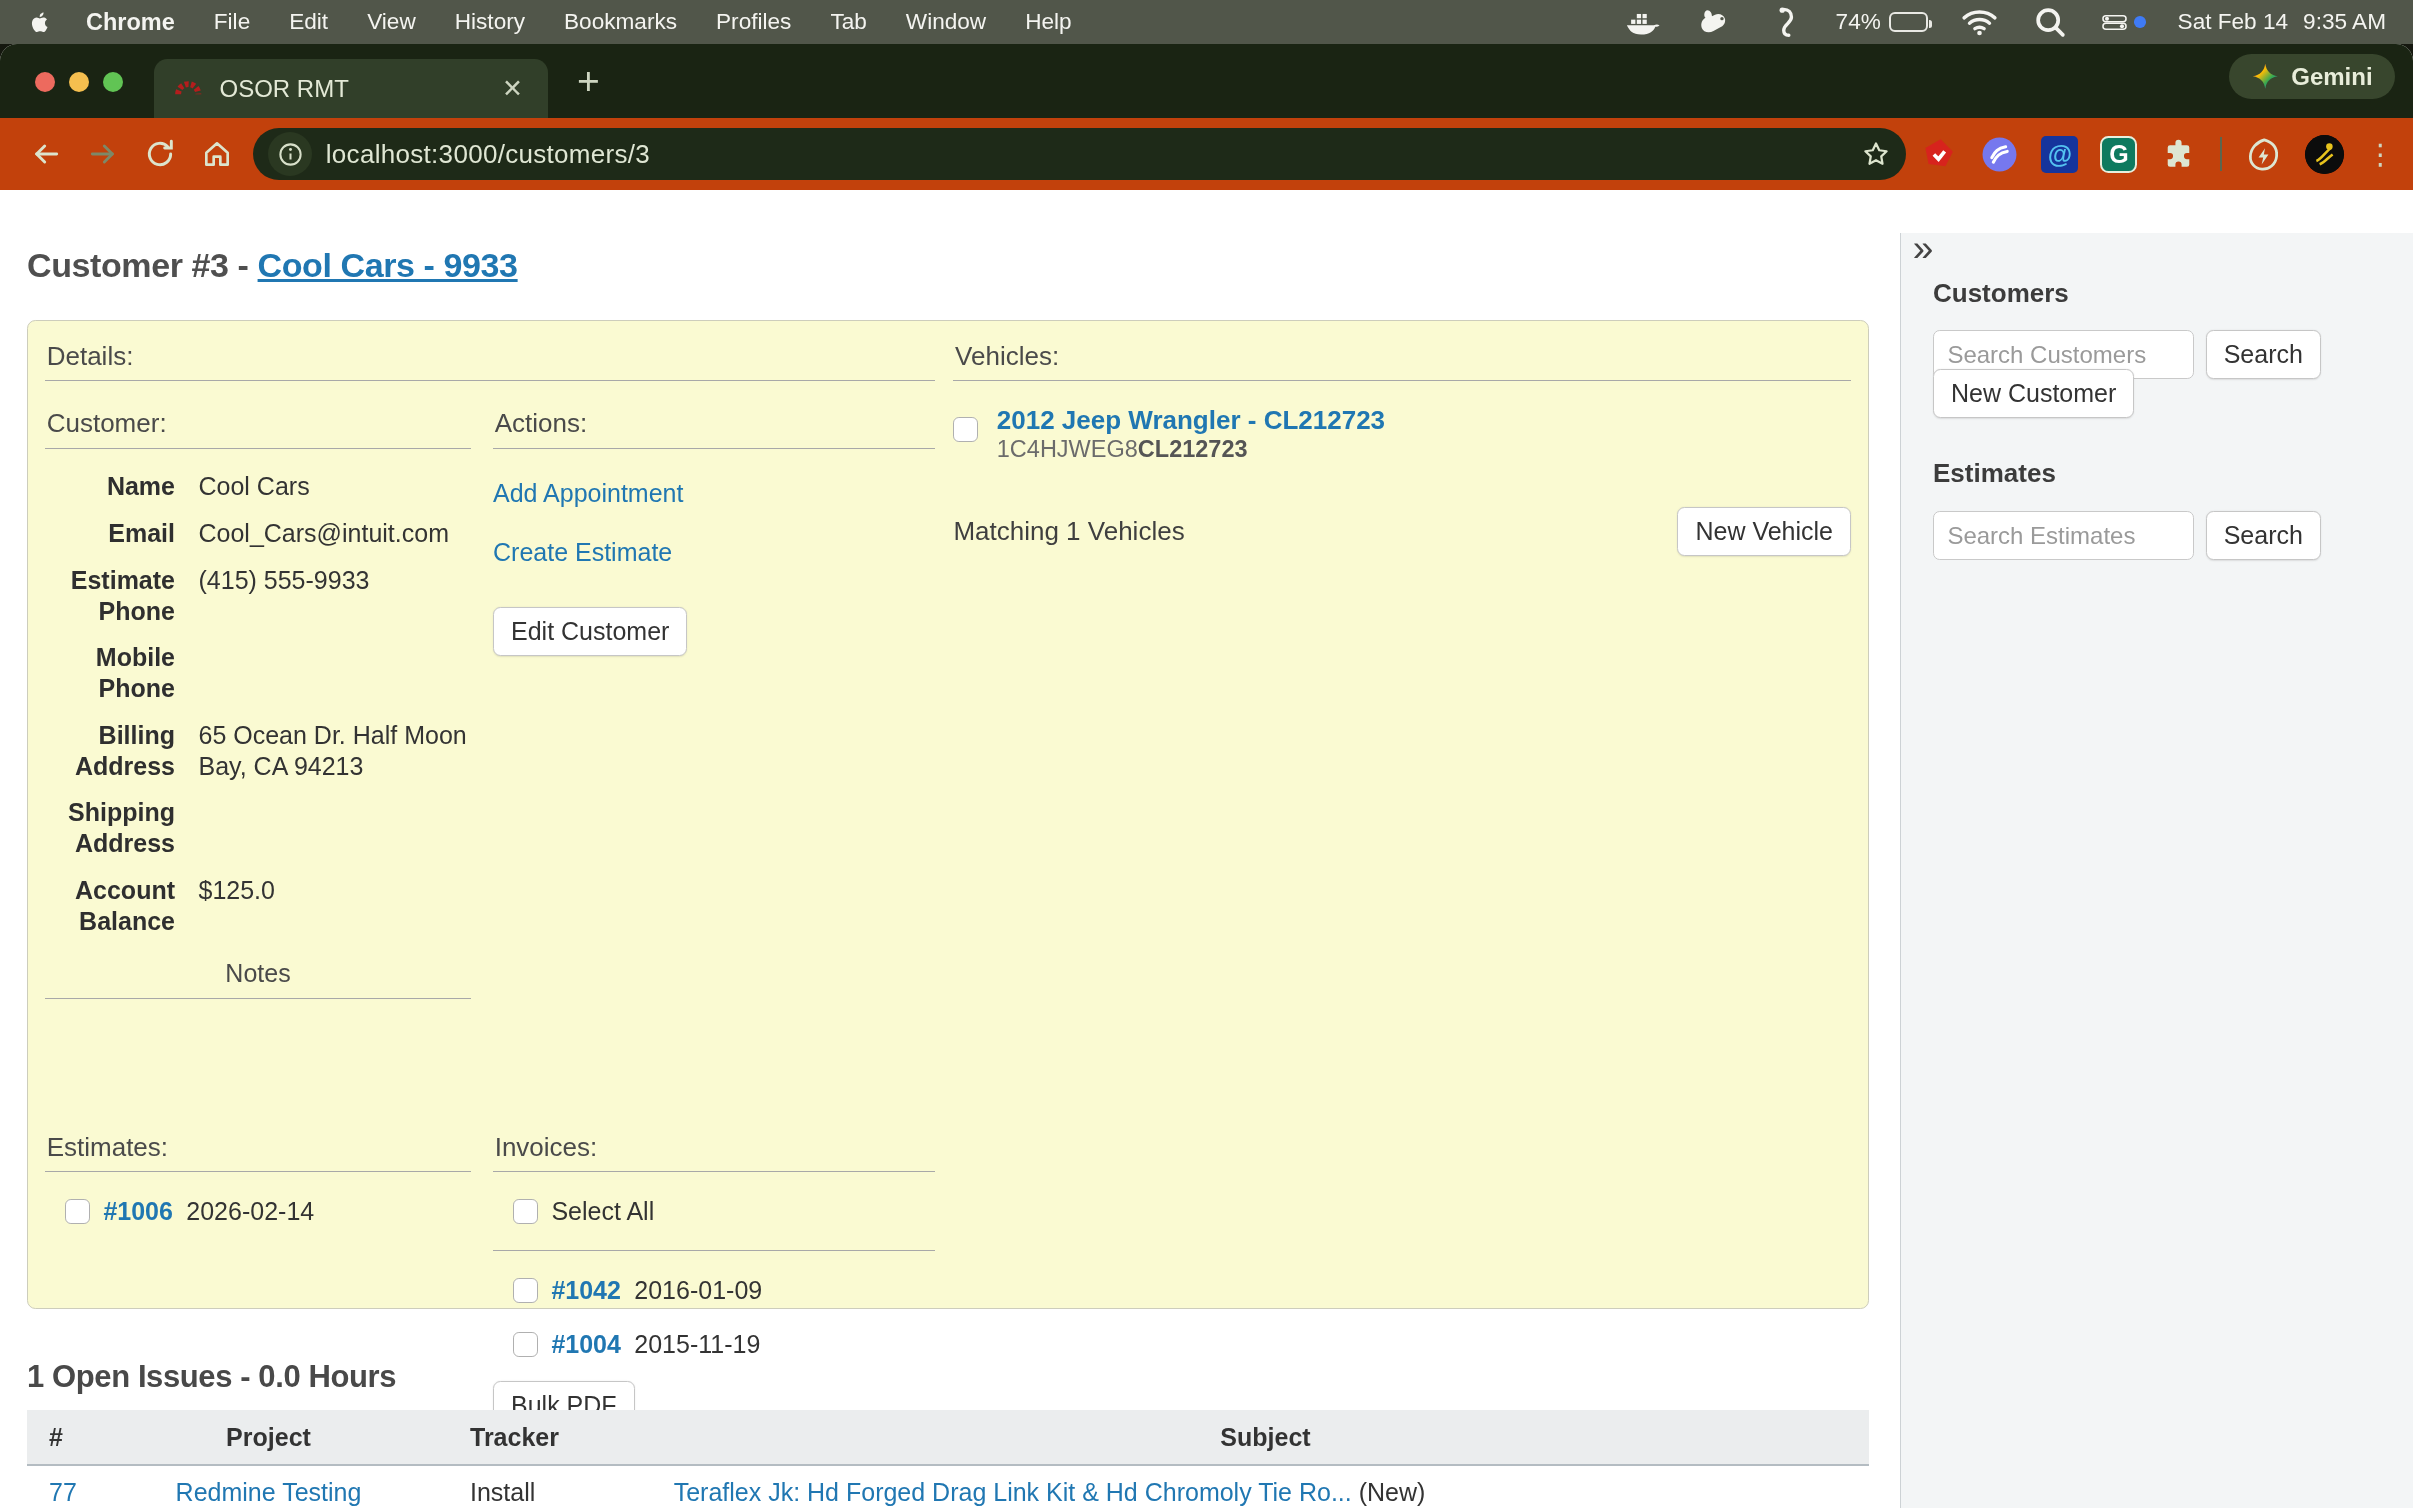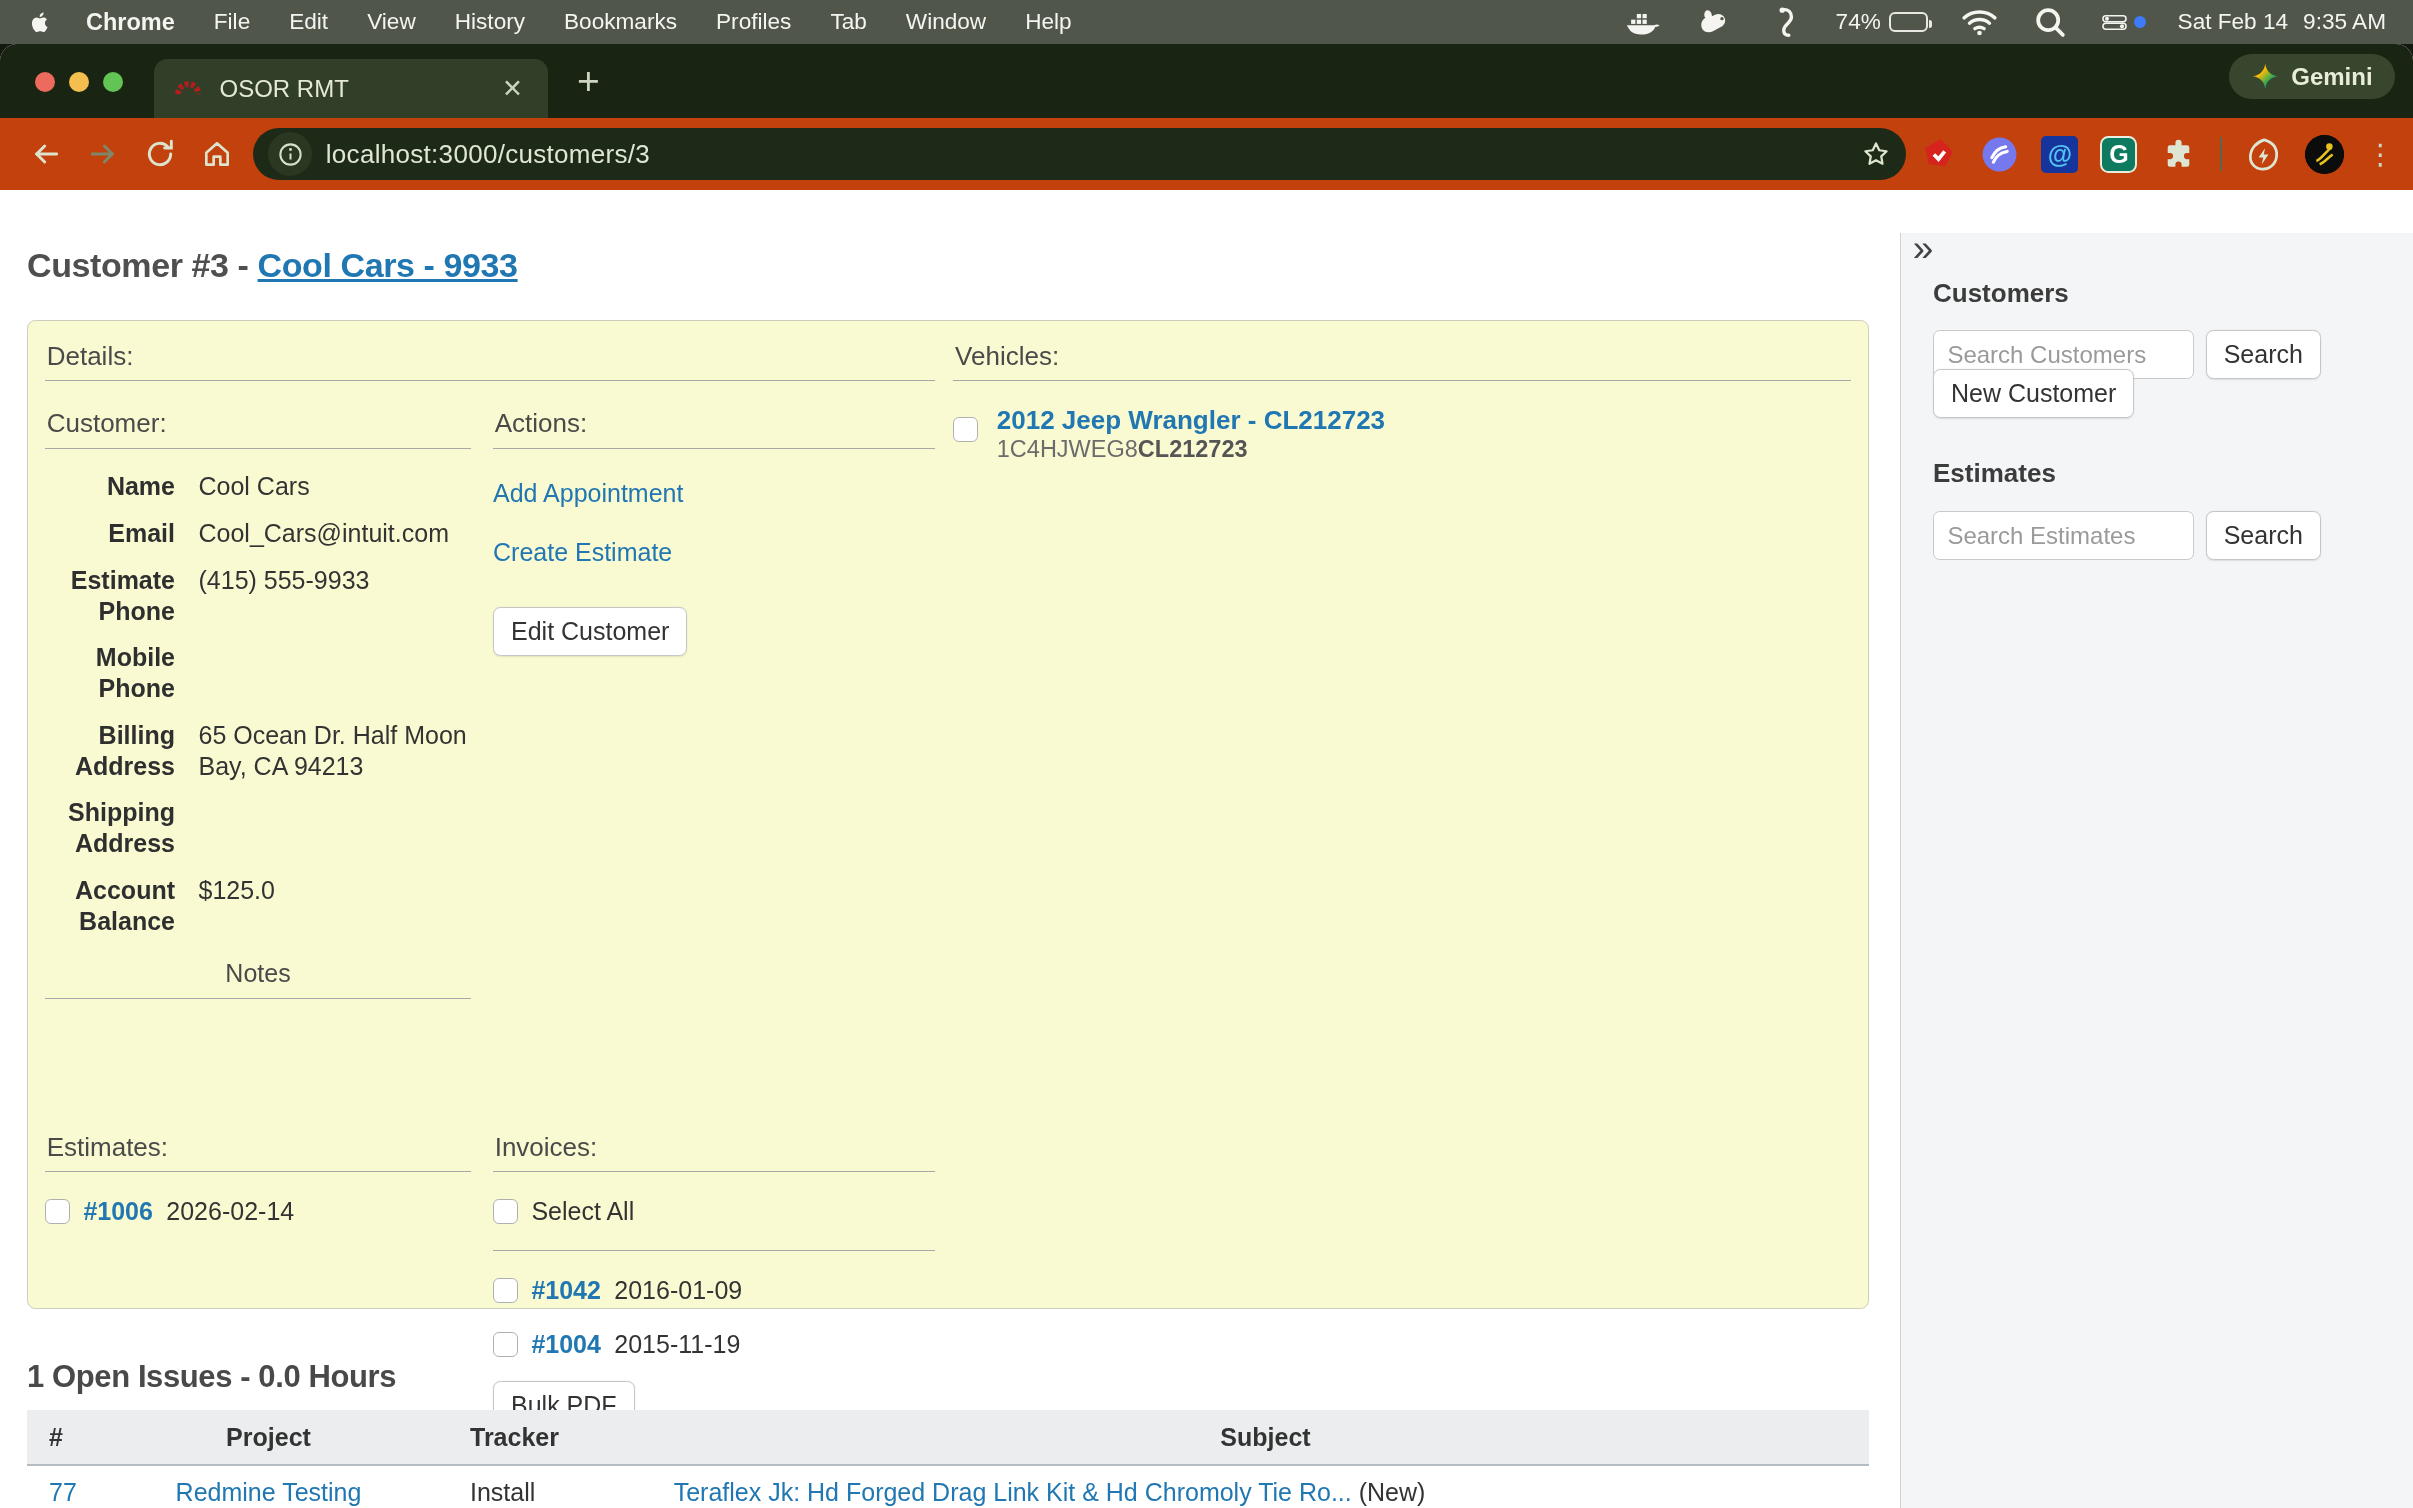--- a/index.html
+++ b/index.html
@@ -107,21 +107,21 @@
 
   .vrow { display:flex; gap:18.4px; margin-top:23.5px; }
   .vrow .cbox { margin-top:11.7px; }
   .vname { font-size:26px; font-weight:bold; color:#2077b2; text-decoration:none; display:block; }
   .vin { font-size:23.5px; color:#6b6b6b; margin-top:5px; }
   .vin b { color:#555; }
   .matchrow { display:flex; align-items:center; justify-content:space-between; margin-top:44px; }
   .matching { font-size:26px; color:#3f3f3f; }
 
   .ei-grid { display:grid; grid-template-columns:426px 1fr; column-gap:22px; margin-top:126px; }
-  .ckrow { display:flex; align-items:center; gap:13.4px; margin-top:25px; font-size:25px; color:#333; }
+  .ckrow { display:flex; align-items:center; gap:13.4px; margin-top:25px; font-size:25px; color:#333;margin-left:20px; }
   .ckrow .idlink { color:#2077b2; font-weight:bold; text-decoration:none; }
   .inv-hr { border:none; border-top:1.7px solid #a8a8a8; margin-top:23.5px; }
   .bulkbtn { margin-top:22px; }
 
   h2.issues { position:absolute; left:27px; font-size:31px; font-weight:bold; color:#494949;
     letter-spacing:-0.4px; }
   #open-issues-h { top:1126px; }
 
   table.itable { position:absolute; left:27px; top:1177px; width:1842px; border-collapse:collapse;
     font-size:25px; color:#333; }
@@ -415,20 +415,24 @@
 
         <div>
           <div class="sec-h">Vehicles:</div>
           <div class="vrow">
             <span class="cbox"></span>
             <span>
               <a href="#" class="vname">2012 Jeep Wrangler - CL212723</a>
               <span class="vin"><span>1C4HJWEG8</span><b>CL212723</b></span>
             </span>
           </div>
+          <div class="matchrow">
+            <span class="matching">Matching 1 Vehicles</span>
+            <button class="btn">New Vehicle</button>
+          </div>
         </div>
       </div>
 
       <h2 class="issues" id="open-issues-h">1 Open Issues - 0.0 Hours</h2>
 
       <table class="itable">
         <thead>
           <tr>
             <th class="col-id">#</th>
             <th class="col-proj">Project</th>

